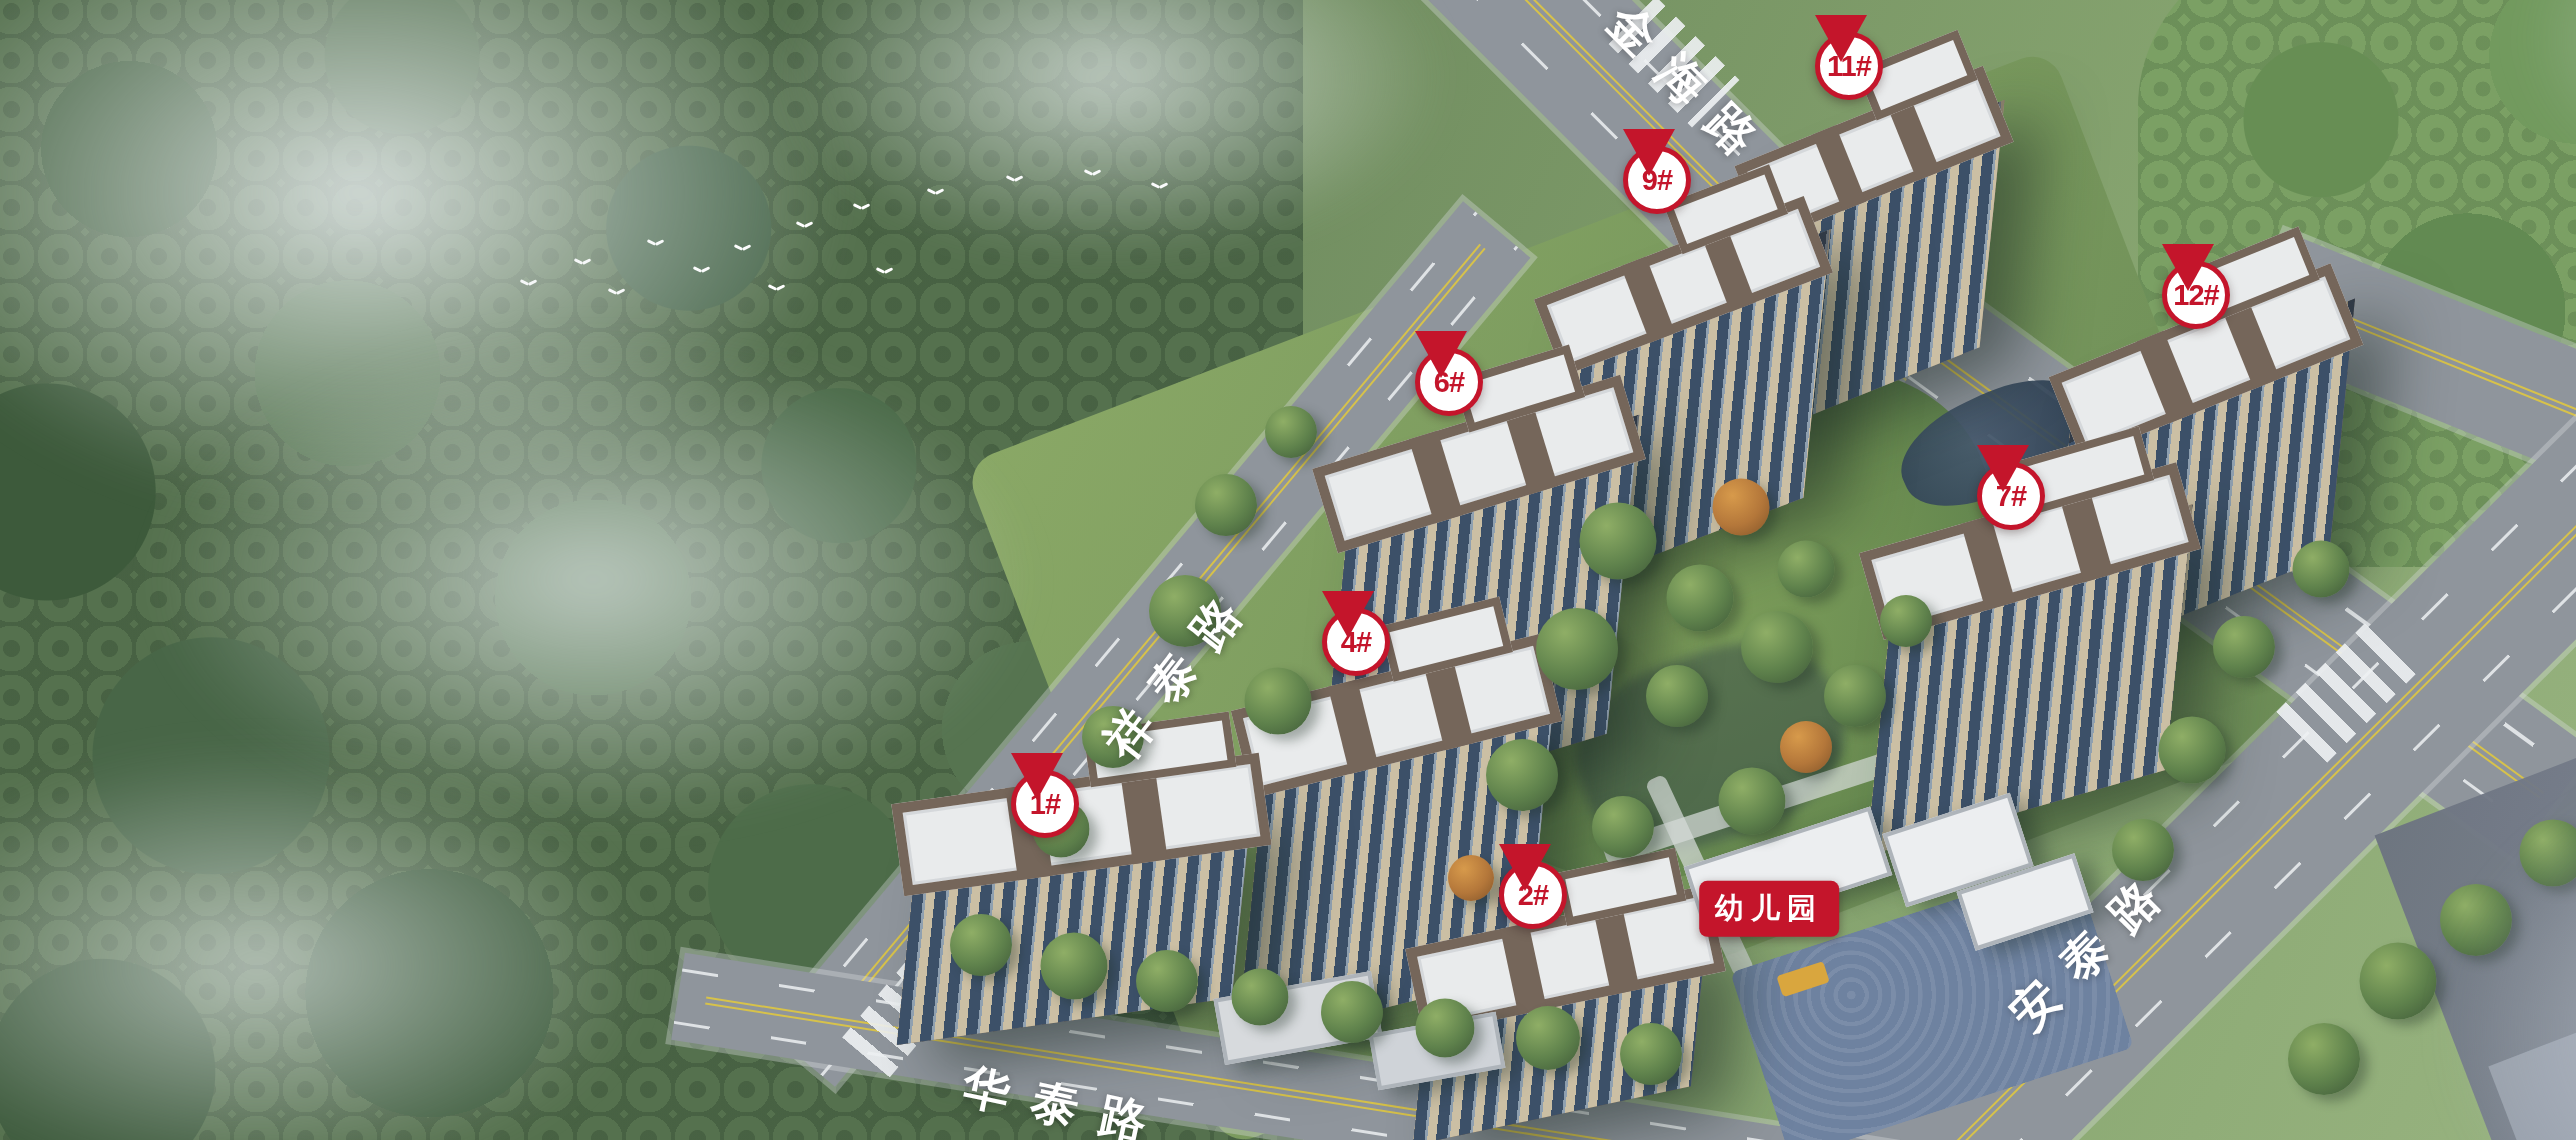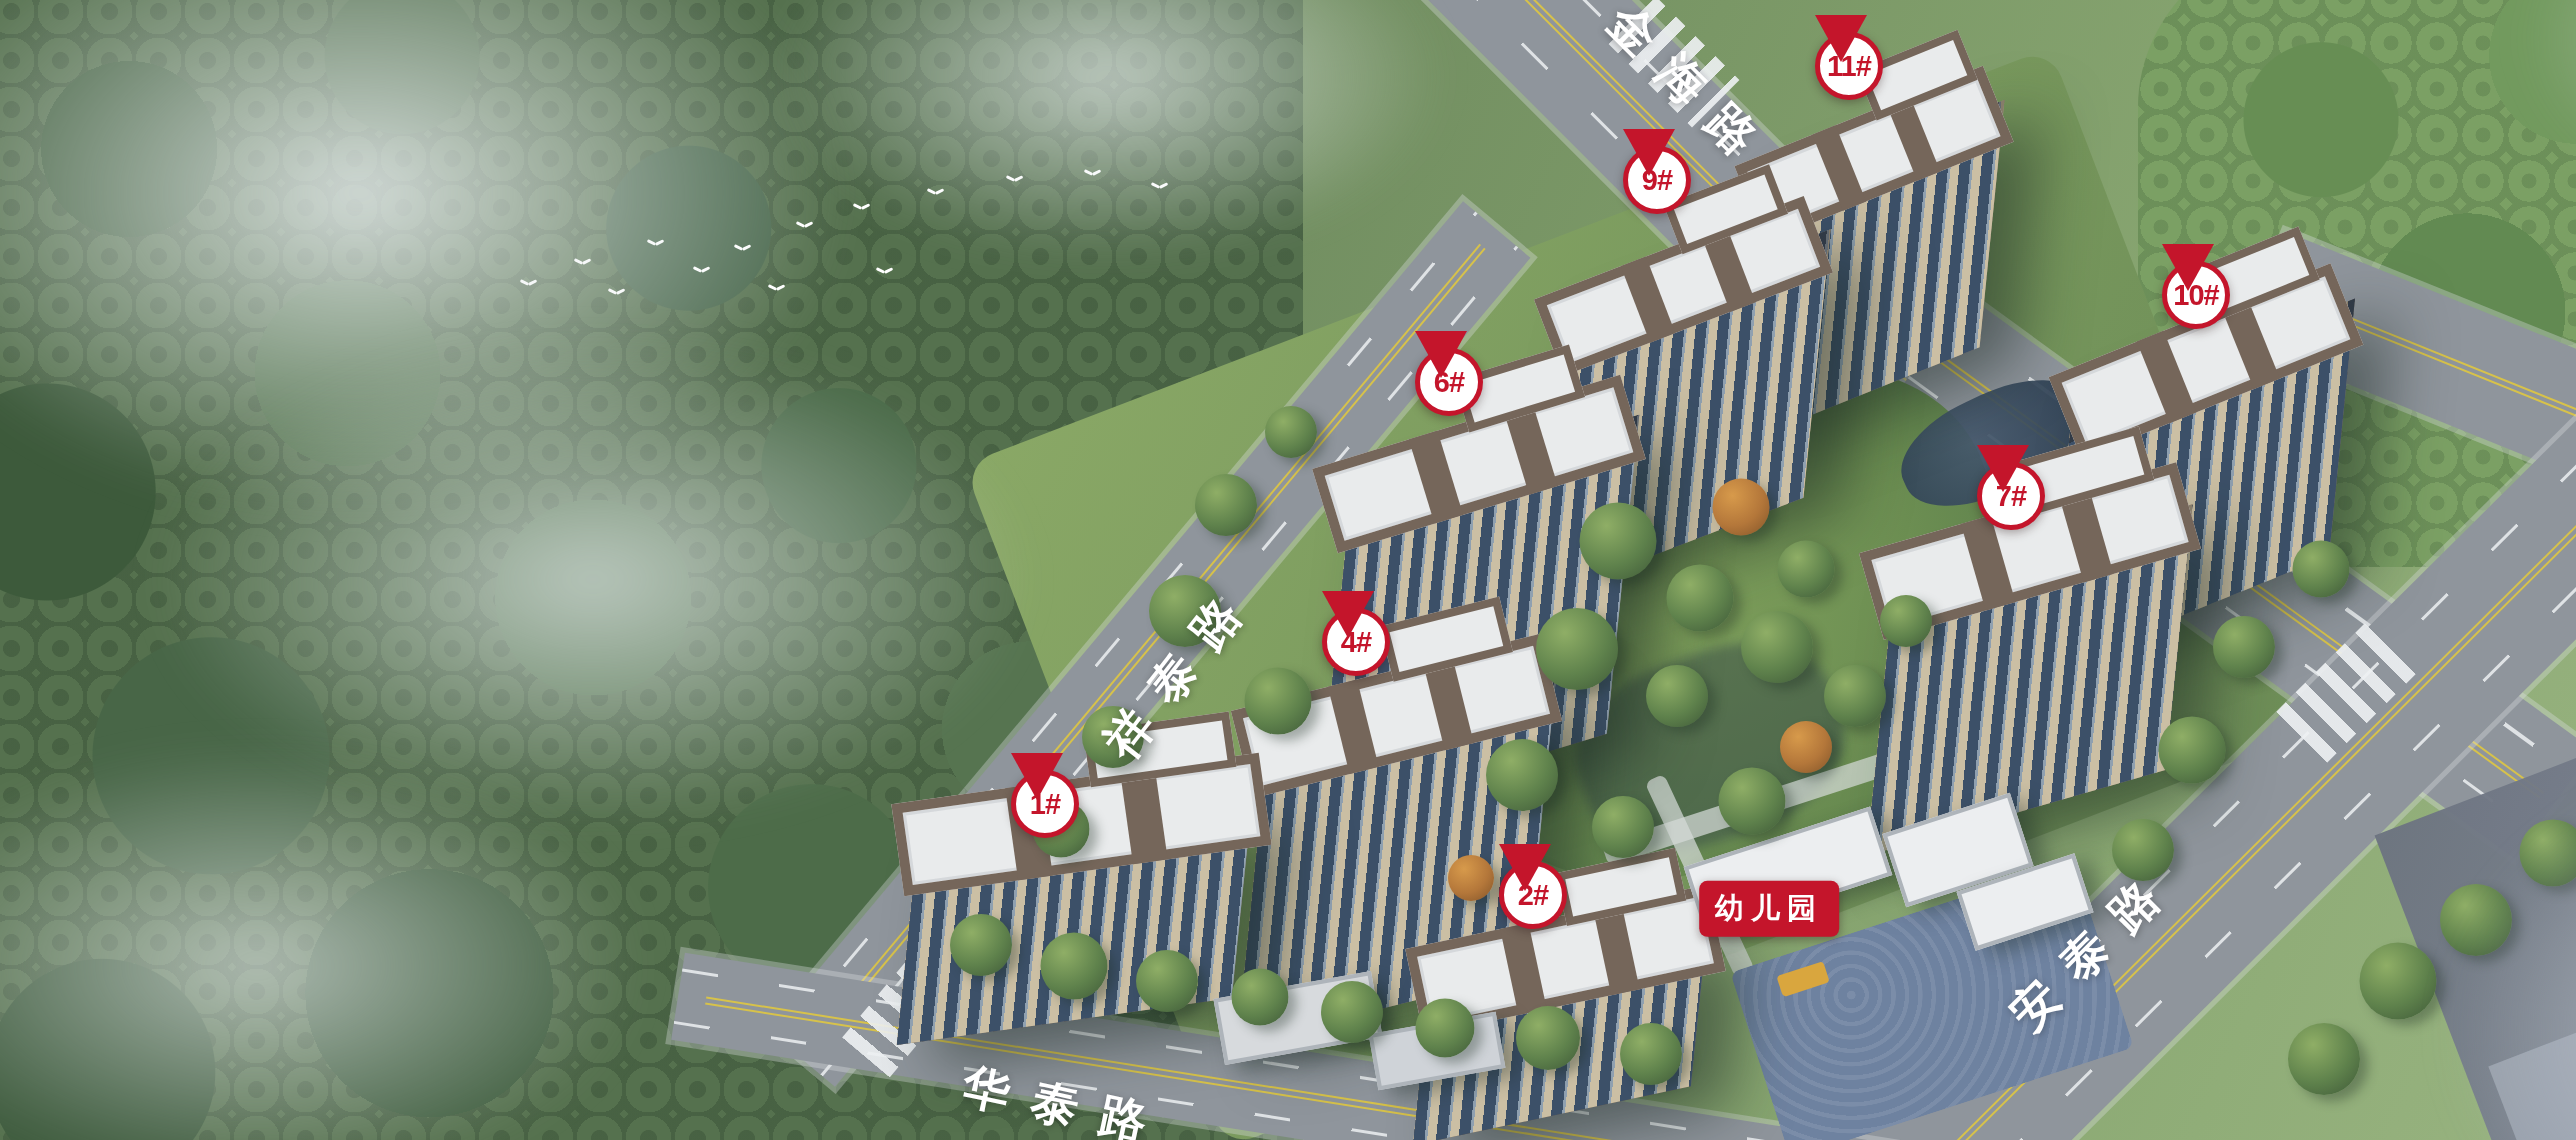--- a/index.html
+++ b/index.html
@@ -380,19 +380,19 @@
     <div class="pin-tail"></div>
   </div>
   <div class="pin" style="left:1859px;top:66px;transform:translate(-50%,-34px);">
     <div class="pin-head">
         <span class="pin-label">11#</span>
       </div>
     <div class="pin-tail"></div>
   </div>
   <div class="pin" style="left:2206px;top:295px;transform:translate(-50%,-34px);">
     <div class="pin-head">
-        <span class="pin-label">10#</span>
+        <span class="pin-label">12#</span>
       </div>
     <div class="pin-tail"></div>
   </div>
 
 </div>
 
 
 </body></html>

